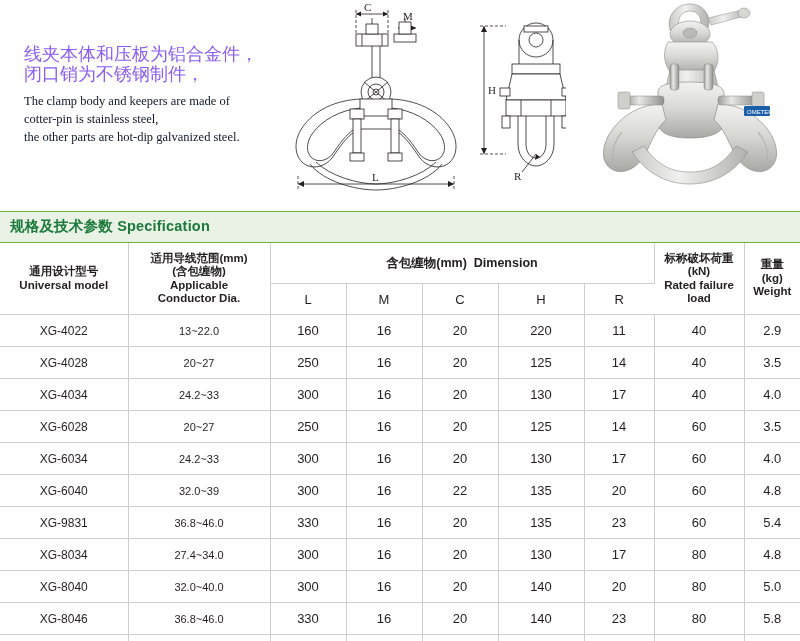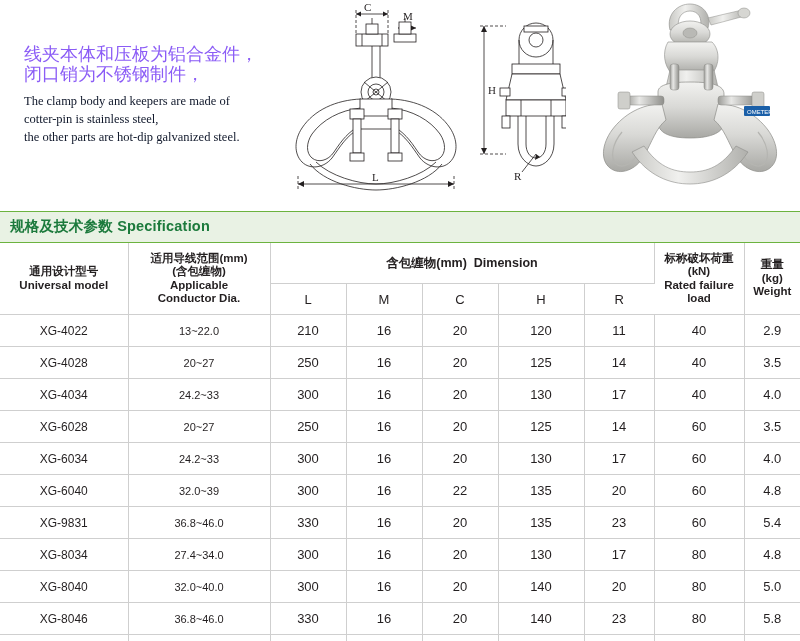--- a/index.html
+++ b/index.html
@@ -363,24 +363,24 @@
       <th class="dim-label">M</th>
       <th class="dim-label">C</th>
       <th class="dim-label">H</th>
       <th class="dim-label">R</th>
     </tr>
   </thead>
   <tbody>
     <tr>
       <td class="cell-model">XG-4022</td>
       <td class="cell-cond">13~22.0</td>
-      <td class="cell-num">210</td>
-      <td class="cell-num">16</td>
-      <td class="cell-num">20</td>
-      <td class="cell-num">120</td>
+      <td class="cell-num">160</td>
+      <td class="cell-num">16</td>
+      <td class="cell-num">20</td>
+      <td class="cell-num">220</td>
       <td class="cell-num">11</td>
       <td class="cell-num">40</td>
       <td class="cell-num">2.9</td>
     </tr>
     <tr>
       <td class="cell-model">XG-4028</td>
       <td class="cell-cond">20~27</td>
       <td class="cell-num">250</td>
       <td class="cell-num">16</td>
       <td class="cell-num">20</td>

